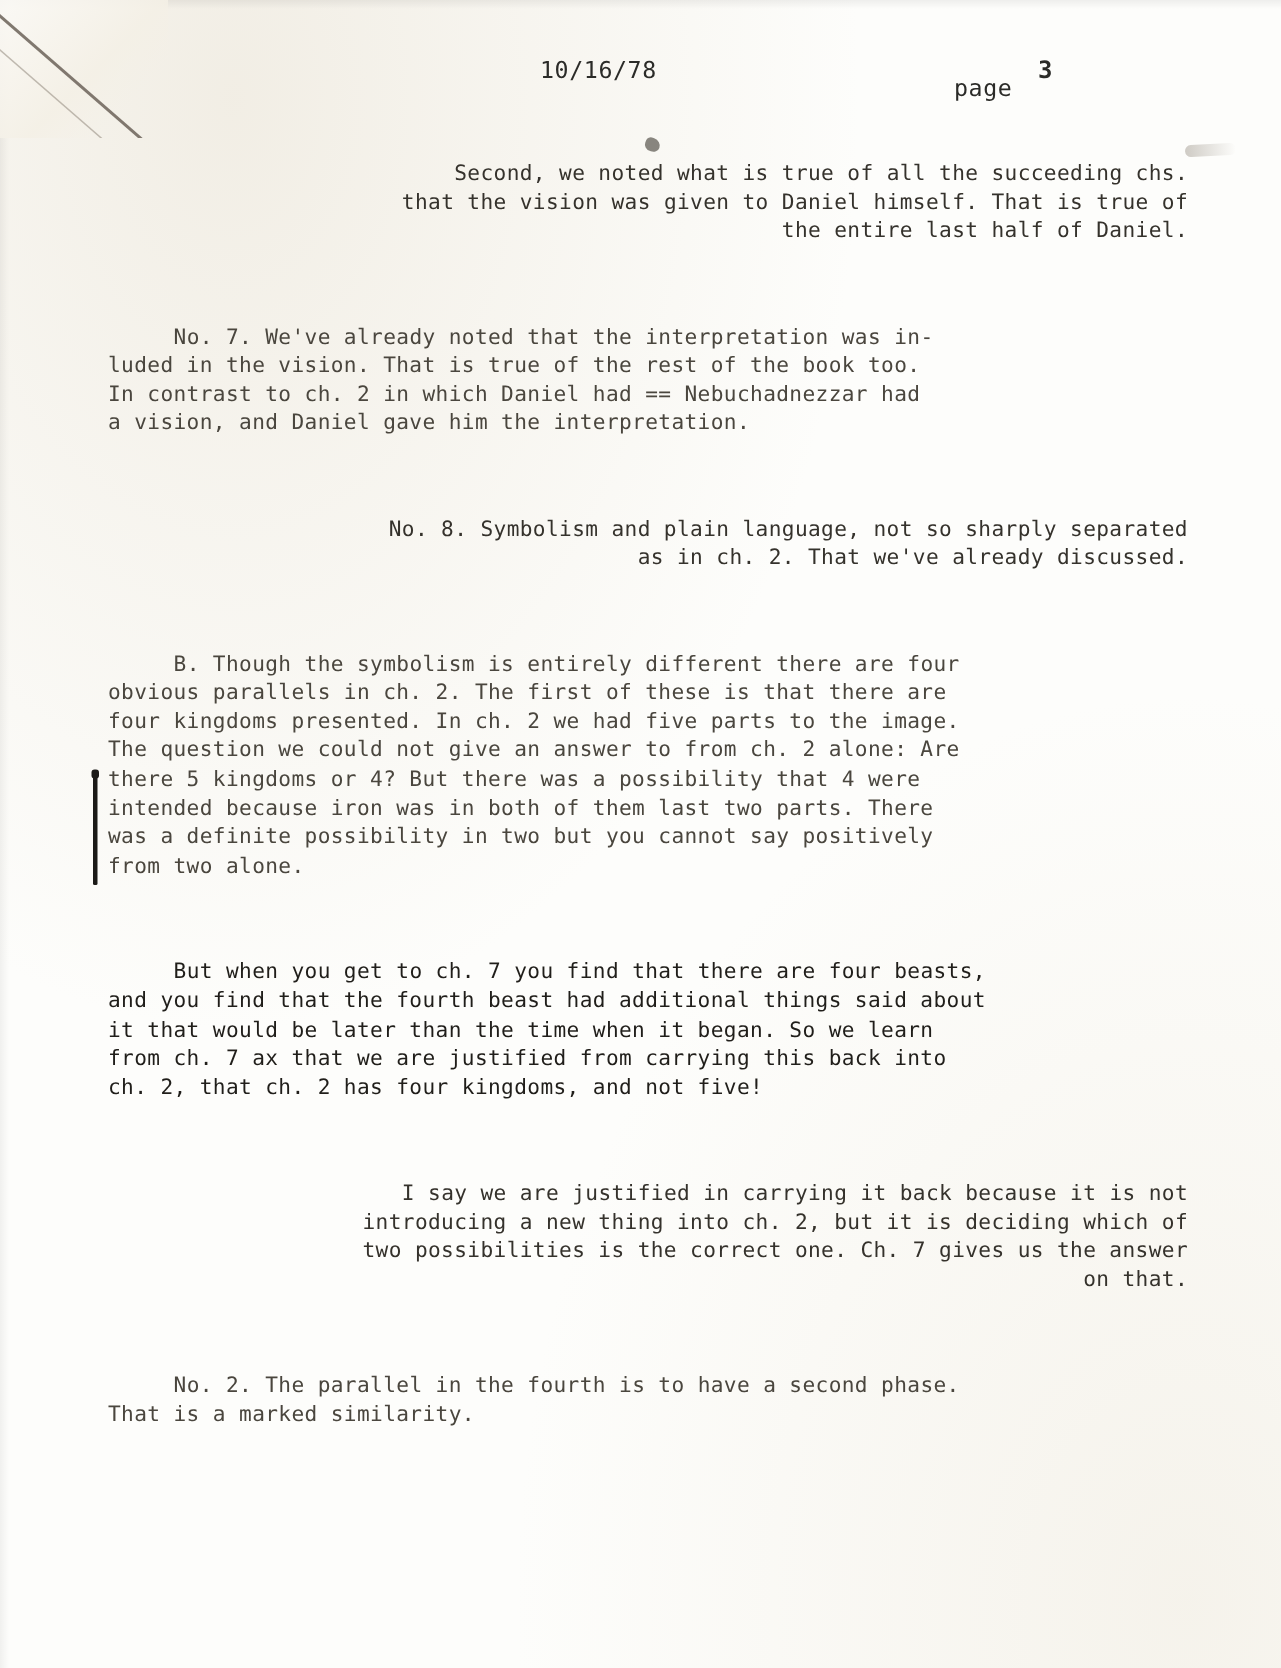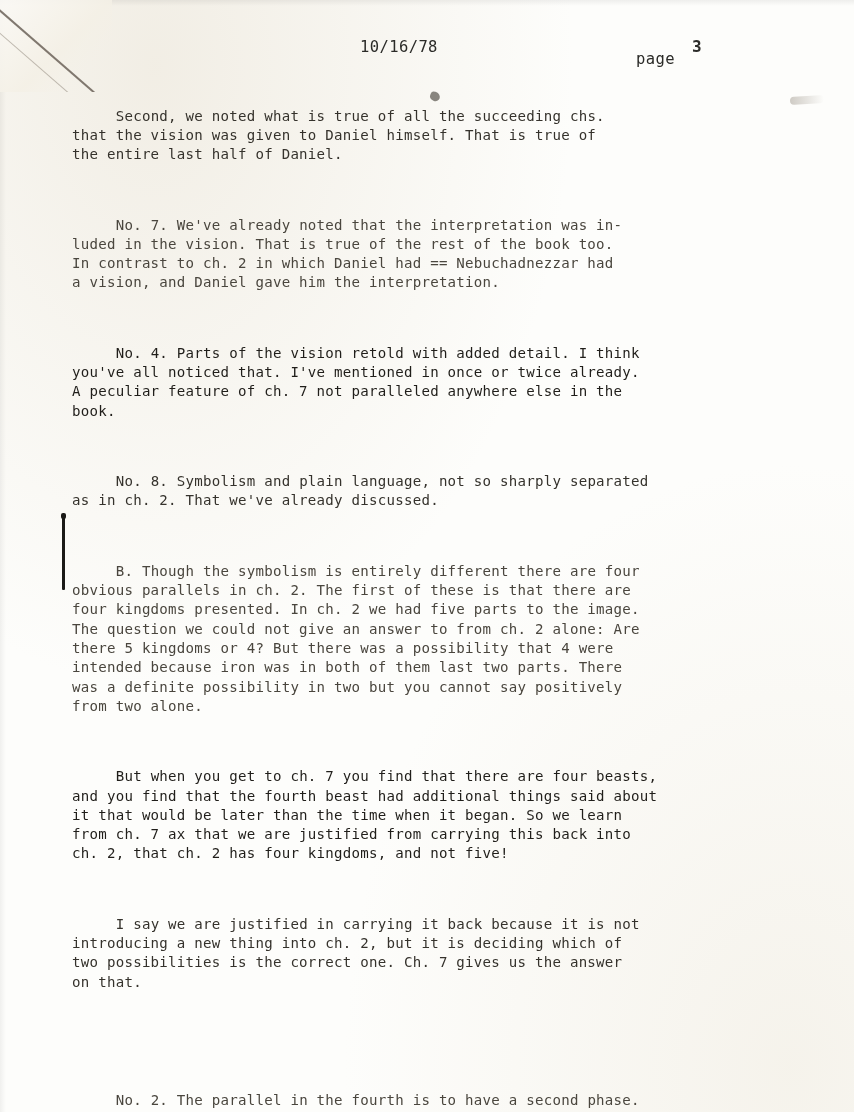--- a/index.html
+++ b/index.html
@@ -104,25 +104,25 @@
     font-size: 14.1px;
     line-height: 19.3px;
     color: #272520;
     letter-spacing: 0.25px;
     white-space: pre-wrap;
   }
   .para {
     margin: 0 0 12.5px 0;
     white-space: pre-wrap;
   }
-  .para:last-child { margin-bottom: 0; margin-top: 48px; }
+  .para:last-child { margin-bottom: 0; }
 
   
   .ink-light { color: #4a463e; }
-  .ink-mid   { color: #35322c; }
+  .ink-mid   { color: #35322c; text-align: right; }
   .ink-dark  { color: #201e1a; }
 
   
   .margin-mark {
     position: absolute;
     left: 62px;
     top: 516px;
     width: 3px;
     height: 74px;
     background: #1b1a17;
@@ -197,24 +197,20 @@
   <div class="margin-mark"></div>
 
   <div class="body-text">
     <p class="para ink-mid">     Second, we noted what is true of all the succeeding chs.
 that the vision was given to Daniel himself. That is true of
 the entire last half of Daniel.</p>
     <p class="para ink-light">     No. 7. We've already noted that the interpretation was in-
 luded in the vision. That is true of the rest of the book too.
 In contrast to ch. 2 in which Daniel had == Nebuchadnezzar had
 a vision, and Daniel gave him the interpretation.</p>
-    <p class="para ink-dark">     No. 4. Parts of the vision retold with added detail. I think
-you've all noticed that. I've mentioned in once or twice already.
-A peculiar feature of ch. 7 not paralleled anywhere else in the
-book.</p>
     <p class="para ink-mid">     No. 8. Symbolism and plain language, not so sharply separated
 as in ch. 2. That we've already discussed.</p>
     <p class="para ink-light">     B. Though the symbolism is entirely different there are four
 obvious parallels in ch. 2. The first of these is that there are
 four kingdoms presented. In ch. 2 we had five parts to the image.
 The question we could not give an answer to from ch. 2 alone: Are
 there 5 kingdoms or 4? But there was a possibility that 4 were
 intended because iron was in both of them last two parts. There
 was a definite possibility in two but you cannot say positively
 from two alone.</p>

